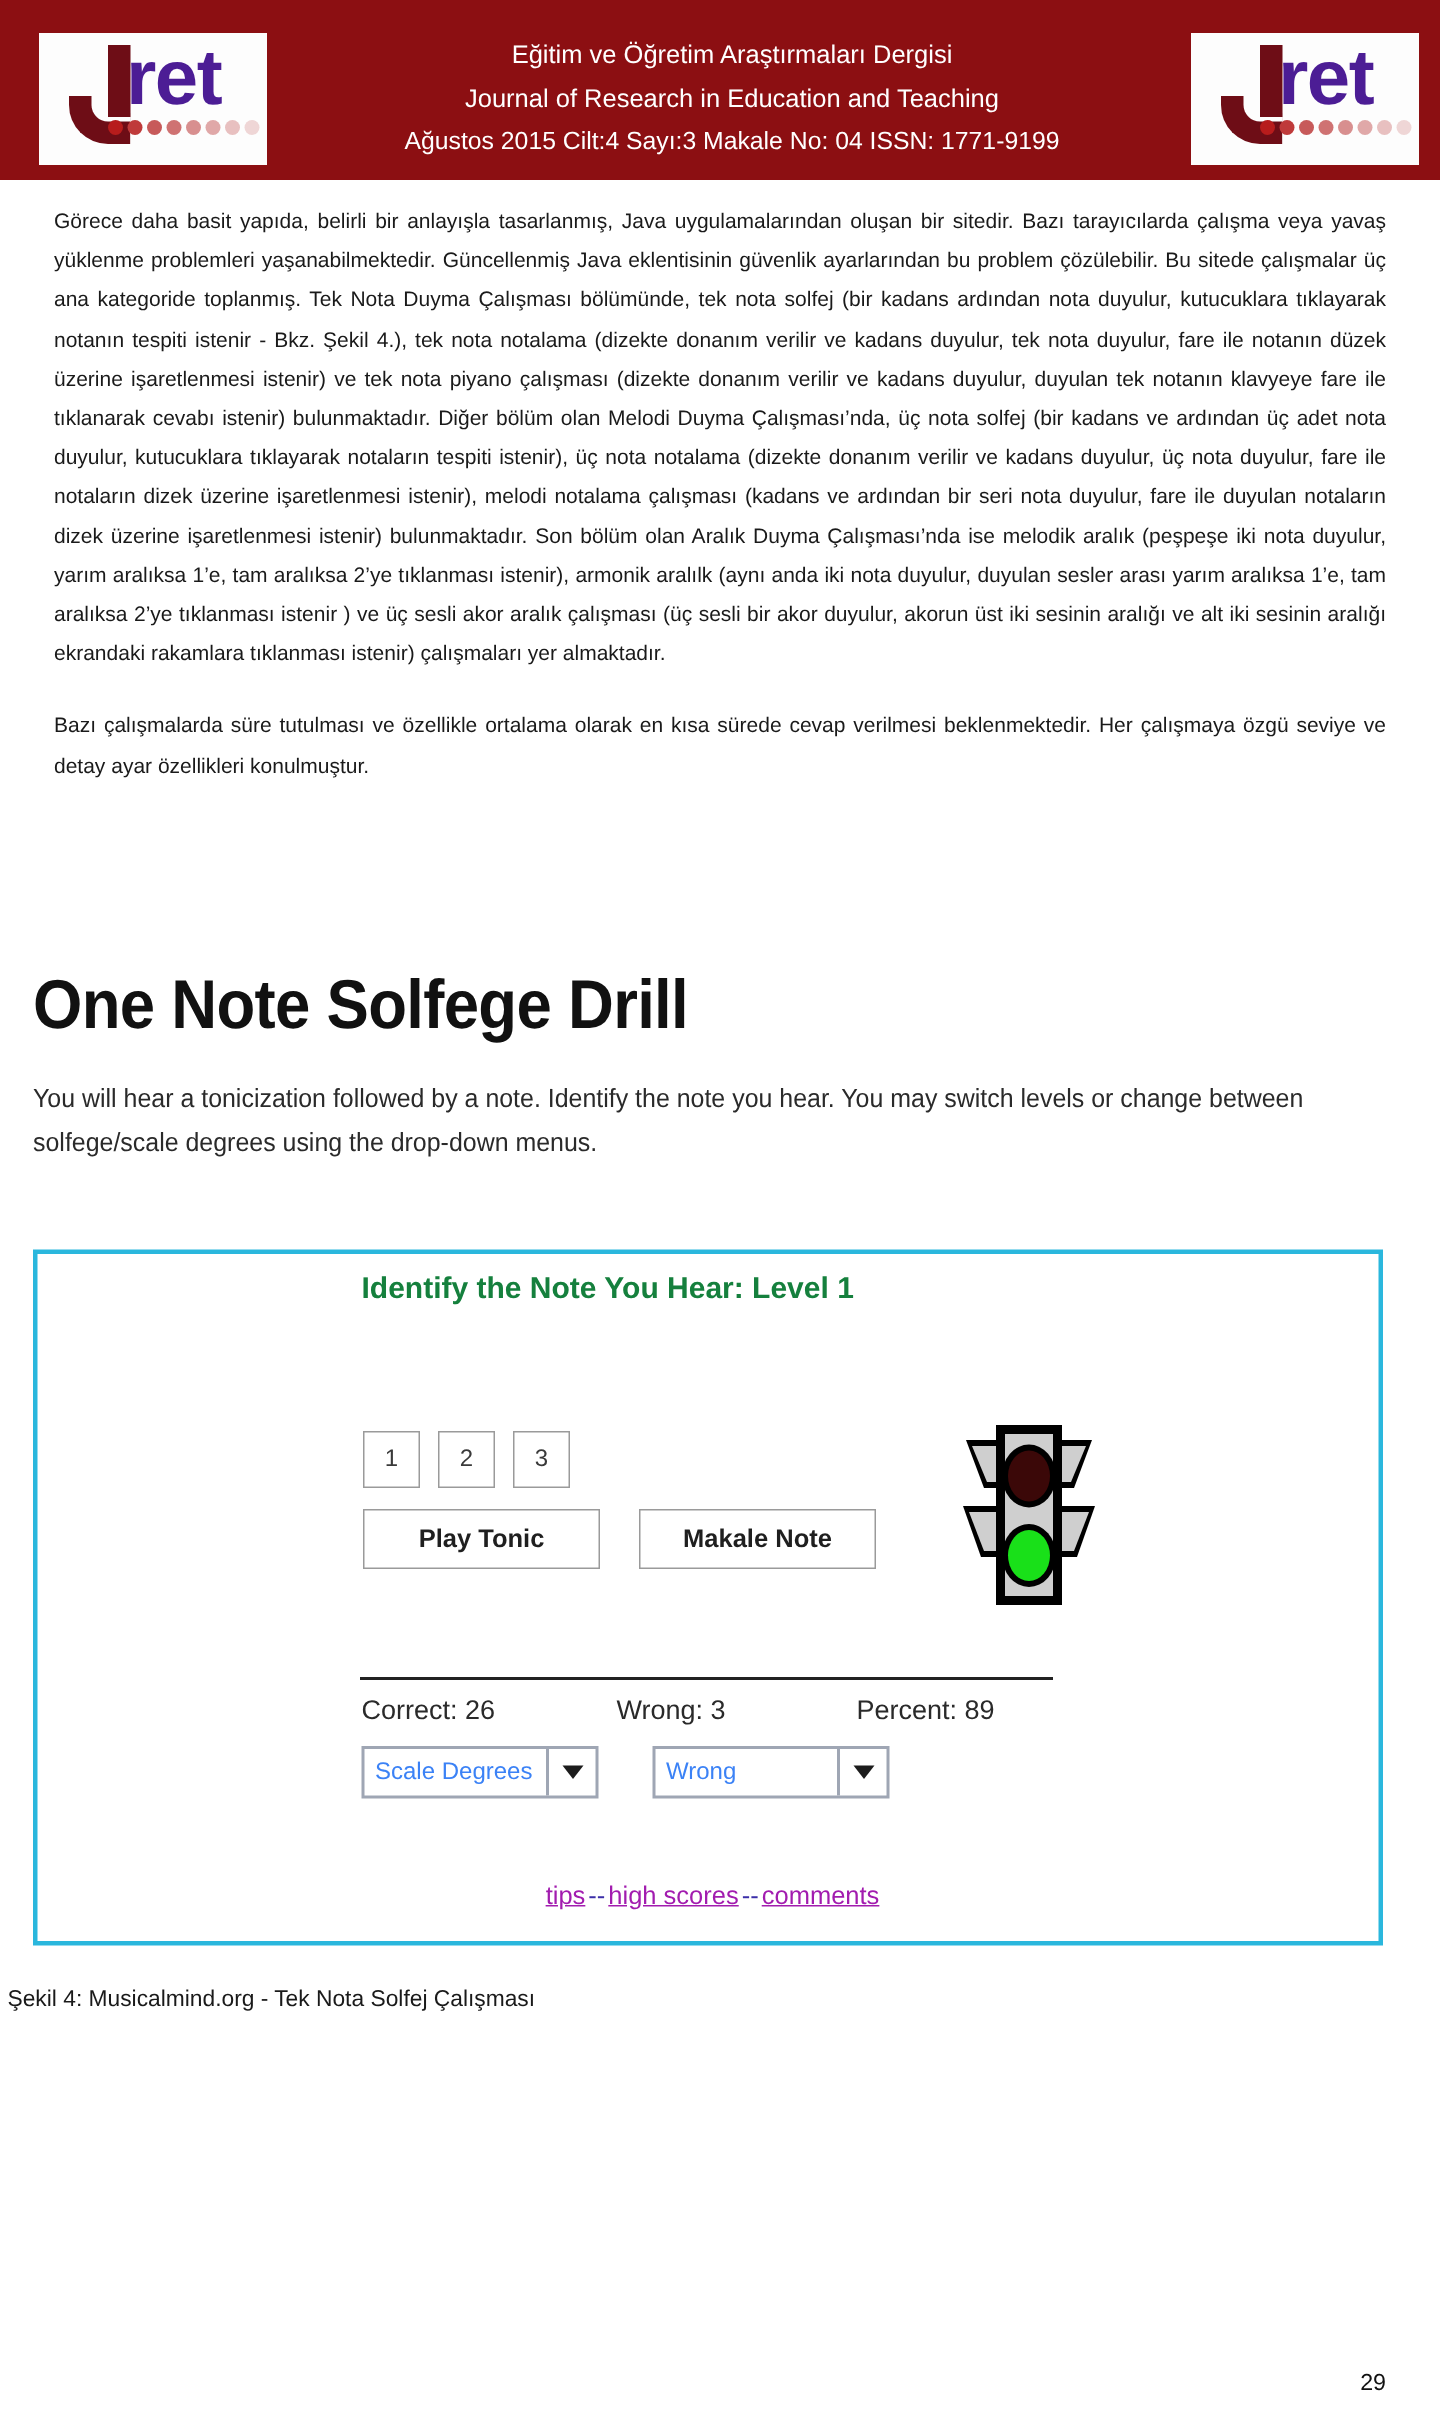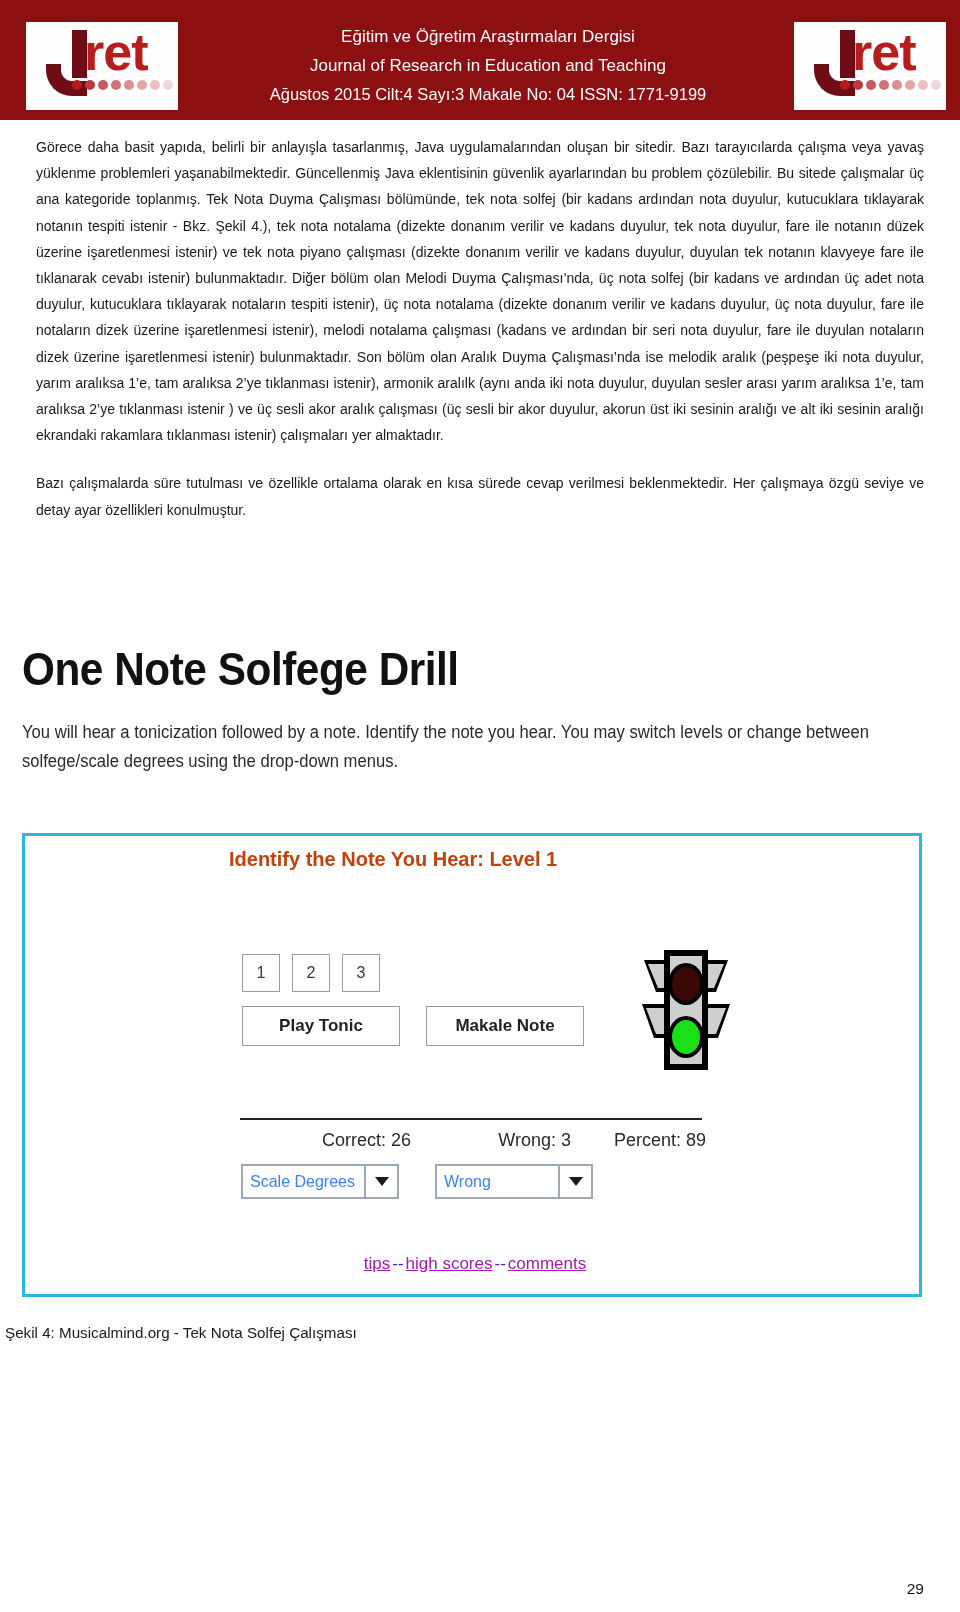--- a/index.html
+++ b/index.html
@@ -65,21 +65,21 @@
     border-bottom-left-radius: 26px;
     box-sizing: border-box;
   }
   .logo-ret {
     position: absolute;
     left: 58px; top: 2px;
     font-family: "Liberation Sans", sans-serif;
     font-weight: bold;
     font-size: 52px;
     letter-spacing: -1px;
-    color: #b91c1c;
+    color: #4c1d95;
     line-height: 56px;
   }
   .logo-dots {
     position: absolute;
     left: 46px; top: 58px;
     display: flex;
     align-items: center;
     gap: 3px;
   }
   .logo-dots i {
@@ -155,25 +155,25 @@
     position: absolute;
     left: 22px; top: 203px;
     width: 900px;
     height: 464px;
     border: 3px solid #2ab7dd;
     box-sizing: border-box;
     background: #ffffff;
   }
   .applet-heading {
     position: absolute;
-    left: 204px; top: 12px;
+    left: 216px; top: 12px;
     font-family: "Liberation Sans", sans-serif;
     font-weight: bold;
     font-size: 20px;
-    color: #c2410c;
+    color: #15803d;
     white-space: nowrap;
   }
 
   .num-row {
     position: absolute;
     left: 217px; top: 118px;
     display: flex;
     gap: 12px;
   }
   .num-btn {
@@ -220,21 +220,20 @@
     left: 215px; top: 282px;
     width: 462px;
     height: 2px;
     background: #222222;
   }
   .stats {
     position: absolute;
     left: 216px; top: 294px;
     width: 465px;
     display: flex;
-    text-align: right;
   }
   .stats .cell {
     font-family: "Liberation Sans", sans-serif;
     font-size: 18px;
     color: #2a2a2a;
     white-space: nowrap;
   }
   .stats .c1 { width: 170px; }
   .stats .c2 { width: 160px; }
   .stats .c3 { width: 135px; }

